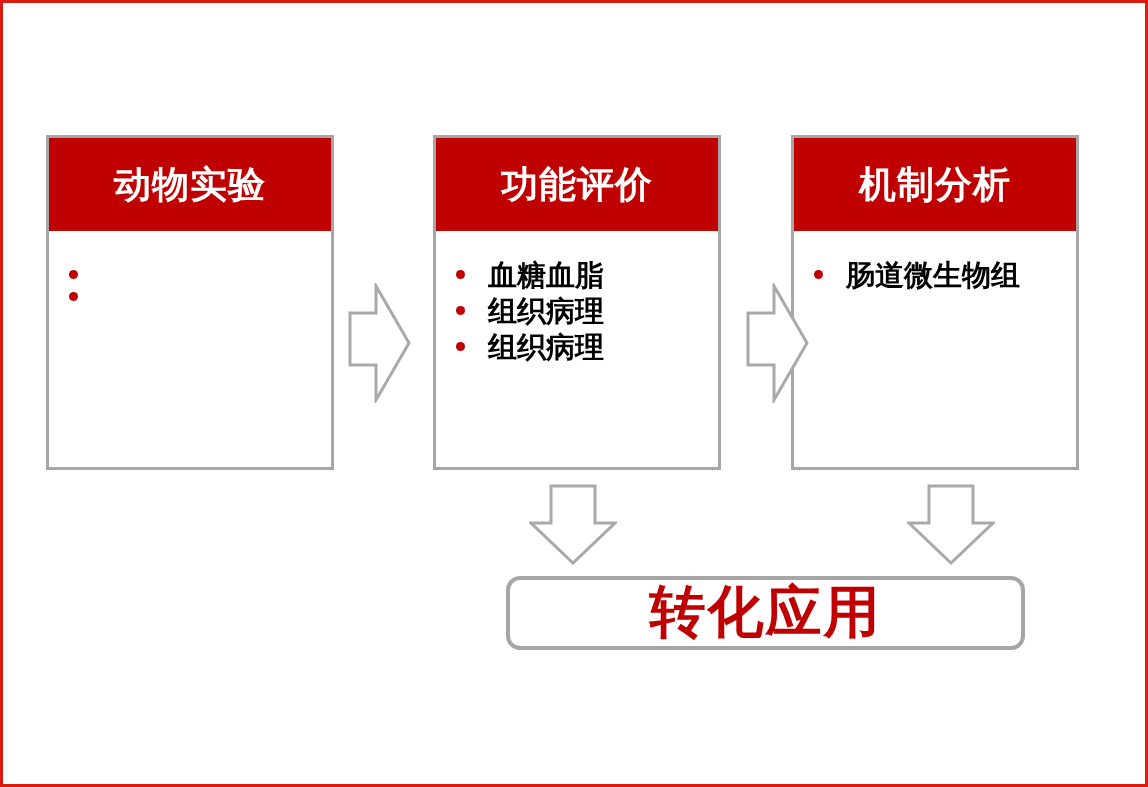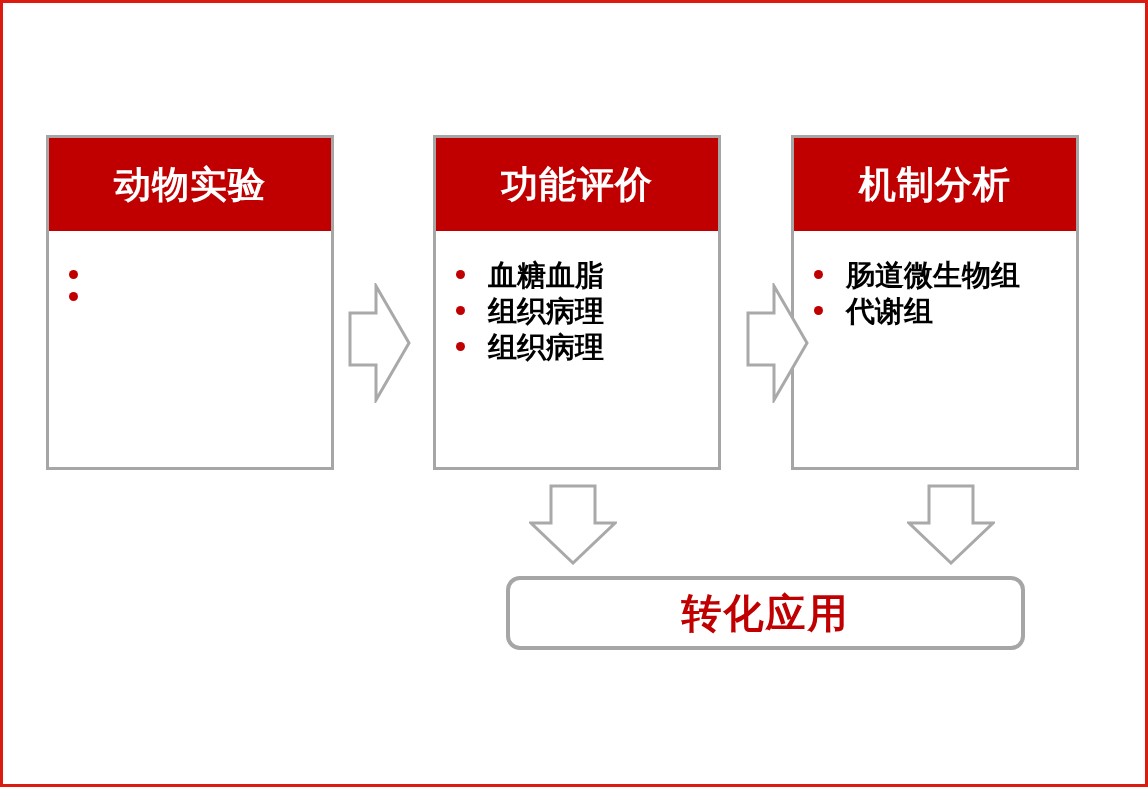--- a/index.html
+++ b/index.html
@@ -88,21 +88,21 @@
     height: 74px;
     background: #ffffff;
     border: 4px solid #A6A6A6;
     border-radius: 14px;
     display: flex;
     align-items: center;
     justify-content: center;
   }
   .result-label {
     color: #C00000;
-    font-size: 40px;
+    font-size: 56px;
     font-weight: 700;
     letter-spacing: 2px;
   }
 </style>
 </head>
 <body>
 
 <div class="canvas">
 
   <div class="stage stage-1">
@@ -135,24 +135,20 @@
     </ul>
   </div>
 
   <div class="stage stage-3">
     <div class="stage-header">机制分析</div>
     <ul class="bullets">
       <li class="bullet-row">
         <span class="bullet-dot"></span>
         <span class="bullet-text">肠道微生物组</span>
       </li>
-      <li class="bullet-row">
-        <span class="bullet-dot"></span>
-        <span class="bullet-text">代谢组</span>
-      </li>
     </ul>
   </div>
 
   <svg class="arrow arrow-right-1" width="64" height="120" viewBox="0 0 64 120" aria-hidden="true">
     <polygon points="2,30 28,30 28,3 61,60 28,117 28,82 2,82"></polygon>
   </svg>
   <svg class="arrow arrow-right-2" width="64" height="120" viewBox="0 0 64 120" aria-hidden="true">
     <polygon points="2,30 28,30 28,3 61,60 28,117 28,82 2,82"></polygon>
   </svg>
 

